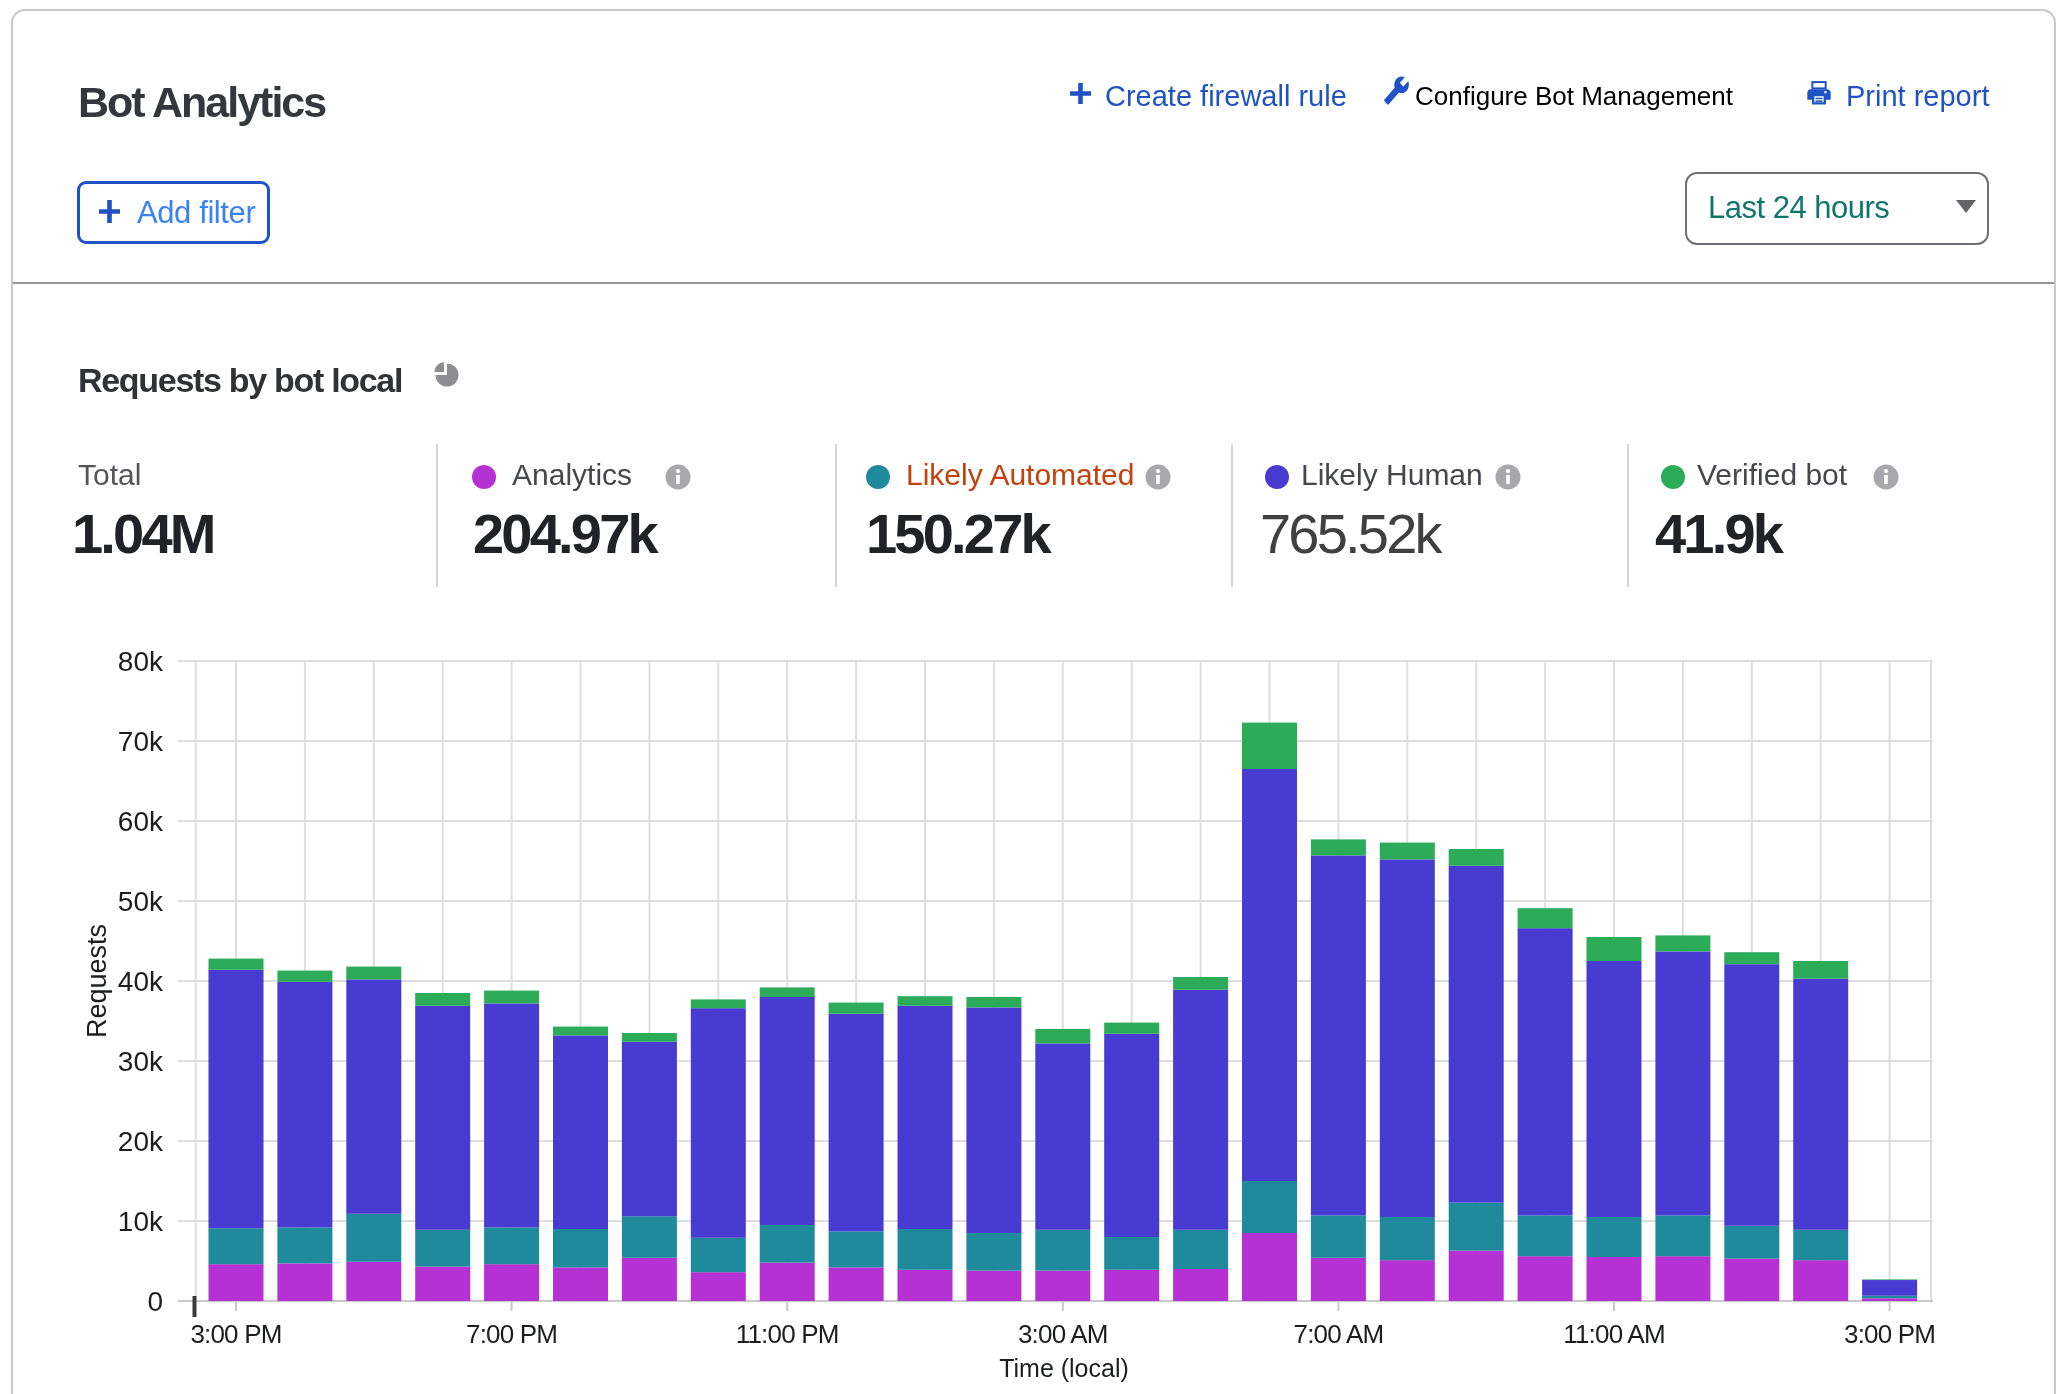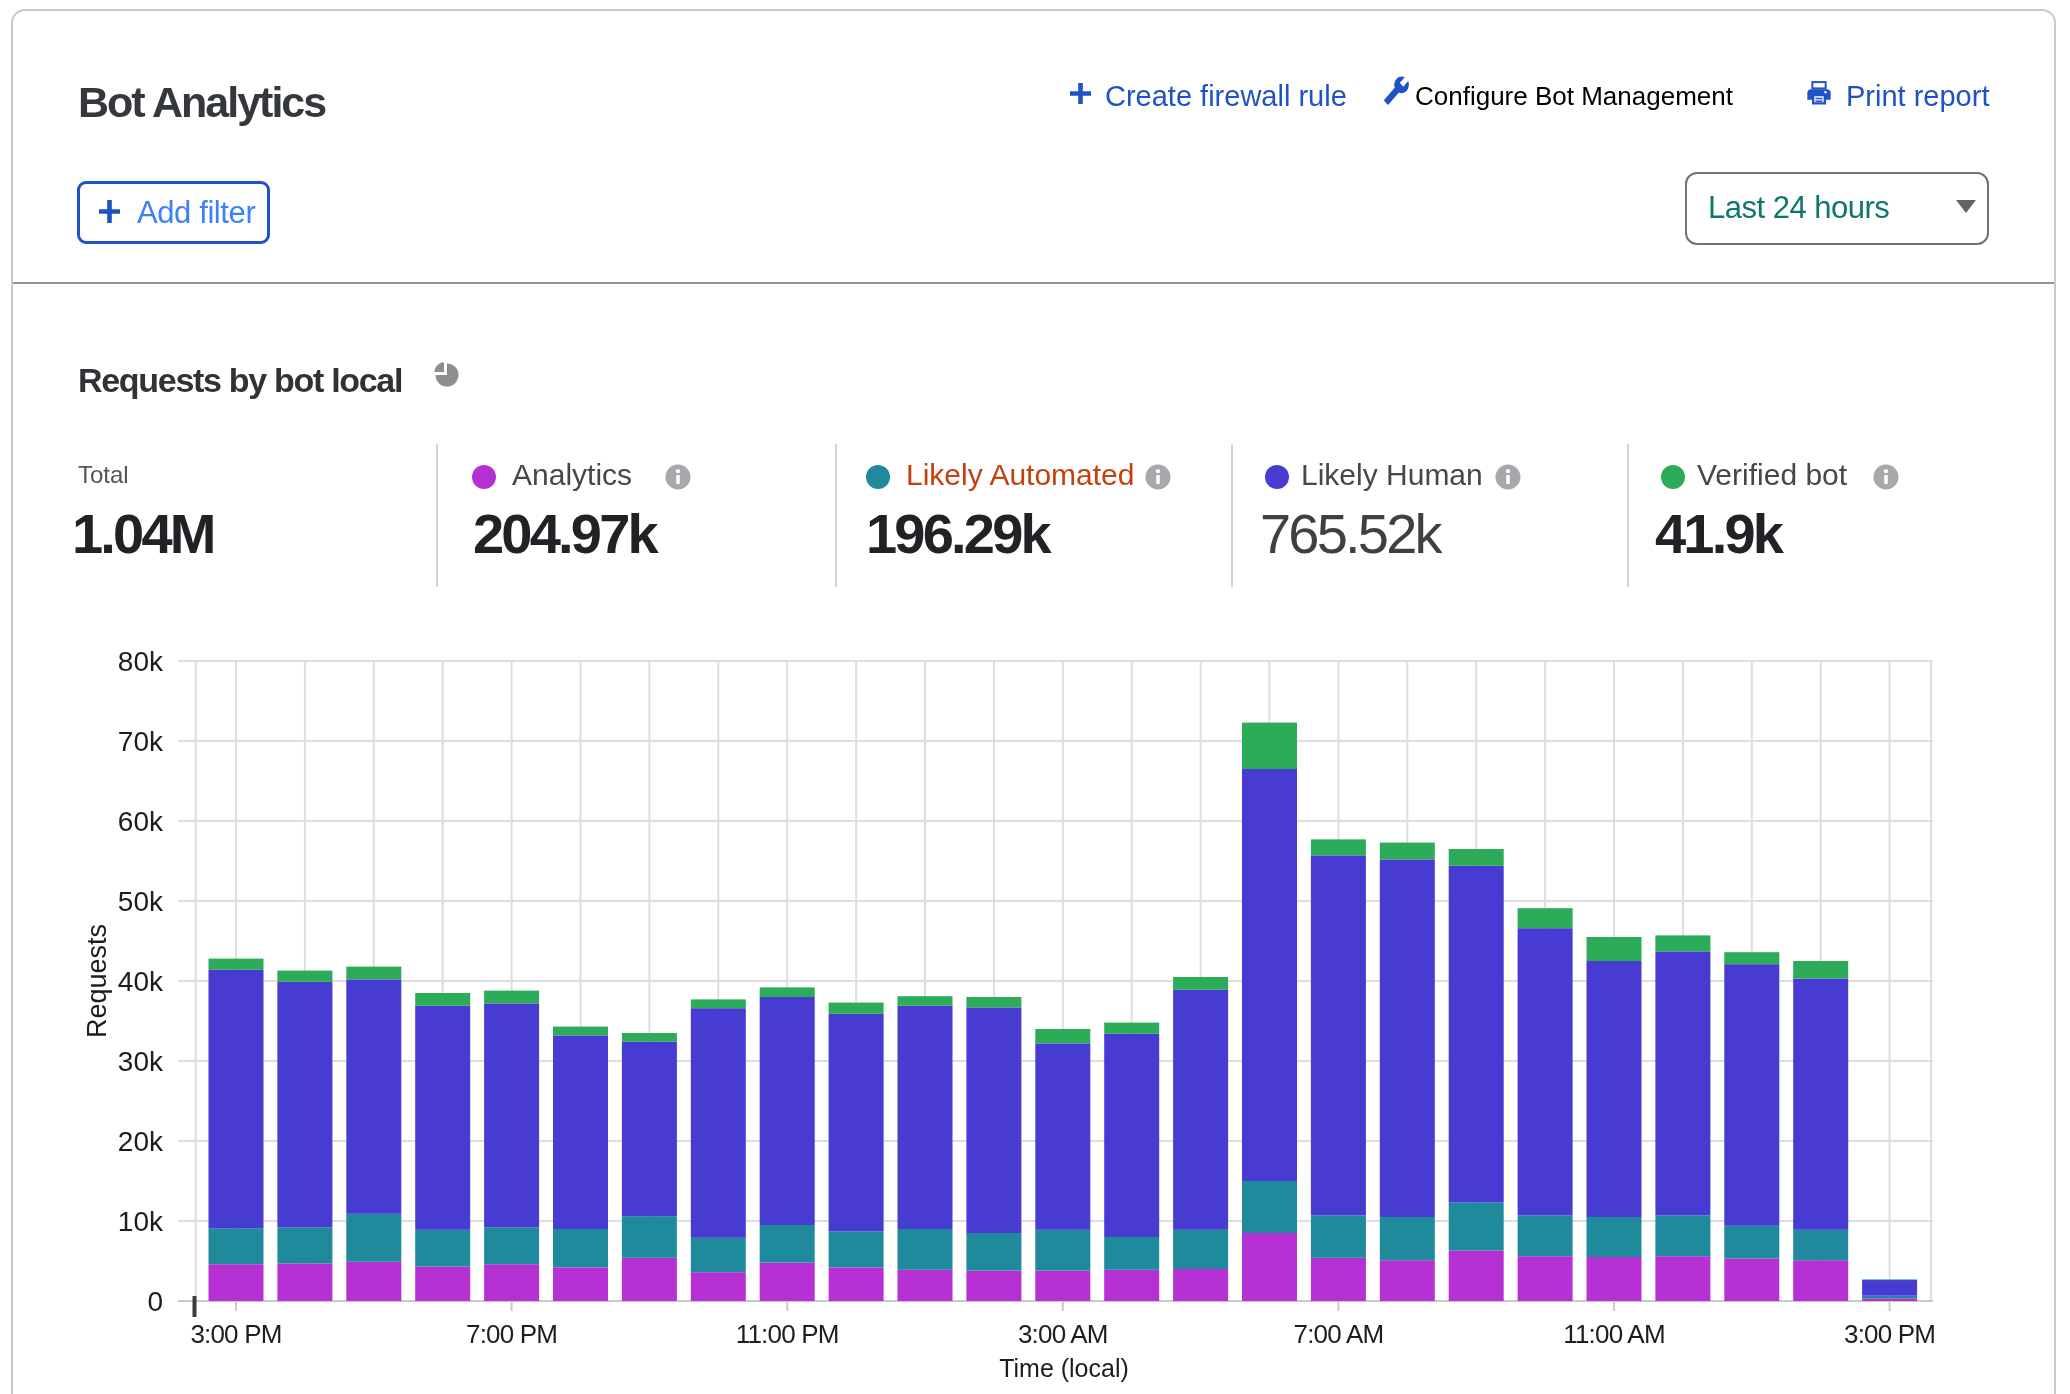--- a/index.html
+++ b/index.html
@@ -48,40 +48,40 @@
 <svg width="26" height="26" viewBox="0 0 26 26" style="position:absolute;left:433px;top:362px">
     <path d="M14 12 L14 1.5 A 11.5 11.5 0 1 1 2.5 13 L14 13 Z" fill="#8d8d92"></path>
     <path d="M11 10 L1.2 10 A 10.3 10.3 0 0 1 11 0.2 Z" fill="#8d8d92"></path>
   </svg>
 
 <div class="abs" style="left:436px;top:444px;width:2px;height:143px;background:#d4d4d6"></div>
 <div class="abs" style="left:835px;top:444px;width:2px;height:143px;background:#d4d4d6"></div>
 <div class="abs" style="left:1231px;top:444px;width:2px;height:143px;background:#d4d4d6"></div>
 <div class="abs" style="left:1627px;top:444px;width:2px;height:143px;background:#d4d4d6"></div>
 
-<div class="abs" style="left:78px;top:460px;font-size:24px;line-height:30px;color:#46474c;color:#54555b">Total</div>
+<div class="abs" style="left:78px;top:460px;font-size:30px;line-height:30px;color:#46474c;color:#54555b">Total</div>
 <div class="abs" style="left:72px;top:506px;font-size:56px;line-height:56px;font-weight:700;color:#202226;letter-spacing:-2.8px">1.04M</div>
 
 <span style="position:absolute;left:472px;top:465px;width:24px;height:24px;border-radius:50%;background:#b631d3"></span>
 <div class="abs" style="left:512px;top:460px;font-size:30px;line-height:30px;color:#46474c">Analytics</div>
 <svg width="26" height="26" viewBox="0 0 26 26" style="position:absolute;left:665px;top:464px">
     <circle cx="13" cy="13" r="12.5" fill="#a7a7ac"></circle>
     <rect x="11.2" y="11" width="3.6" height="9" fill="#fff"></rect>
     <circle cx="13" cy="7.2" r="2.1" fill="#fff"></circle>
   </svg>
 <div class="abs" style="left:473px;top:506px;font-size:56px;line-height:56px;font-weight:700;color:#202226;letter-spacing:-2.8px">204.97k</div>
 
 <span style="position:absolute;left:866px;top:465px;width:24px;height:24px;border-radius:50%;background:#1f8a9c"></span>
 <div class="abs" style="left:906px;top:460px;font-size:30px;line-height:30px;color:#c2410c">Likely Automated</div>
 <svg width="26" height="26" viewBox="0 0 26 26" style="position:absolute;left:1145px;top:464px">
     <circle cx="13" cy="13" r="12.5" fill="#a7a7ac"></circle>
     <rect x="11.2" y="11" width="3.6" height="9" fill="#fff"></rect>
     <circle cx="13" cy="7.2" r="2.1" fill="#fff"></circle>
   </svg>
-<div class="abs" style="left:866px;top:506px;font-size:56px;line-height:56px;font-weight:700;color:#202226;letter-spacing:-2.8px">196.29k</div>
+<div class="abs" style="left:866px;top:506px;font-size:56px;line-height:56px;font-weight:700;color:#202226;letter-spacing:-2.8px">150.27k</div>
 
 <span style="position:absolute;left:1265px;top:465px;width:24px;height:24px;border-radius:50%;background:#473bd1"></span>
 <div class="abs" style="left:1301px;top:460px;font-size:30px;line-height:30px;color:#46474c">Likely Human</div>
 <svg width="26" height="26" viewBox="0 0 26 26" style="position:absolute;left:1495px;top:464px">
     <circle cx="13" cy="13" r="12.5" fill="#a7a7ac"></circle>
     <rect x="11.2" y="11" width="3.6" height="9" fill="#fff"></rect>
     <circle cx="13" cy="7.2" r="2.1" fill="#fff"></circle>
   </svg>
 <div class="abs" style="left:1260px;top:506px;font-size:56px;line-height:56px;font-weight:400;color:#404040;letter-spacing:-2.8px">765.52k</div>
 

